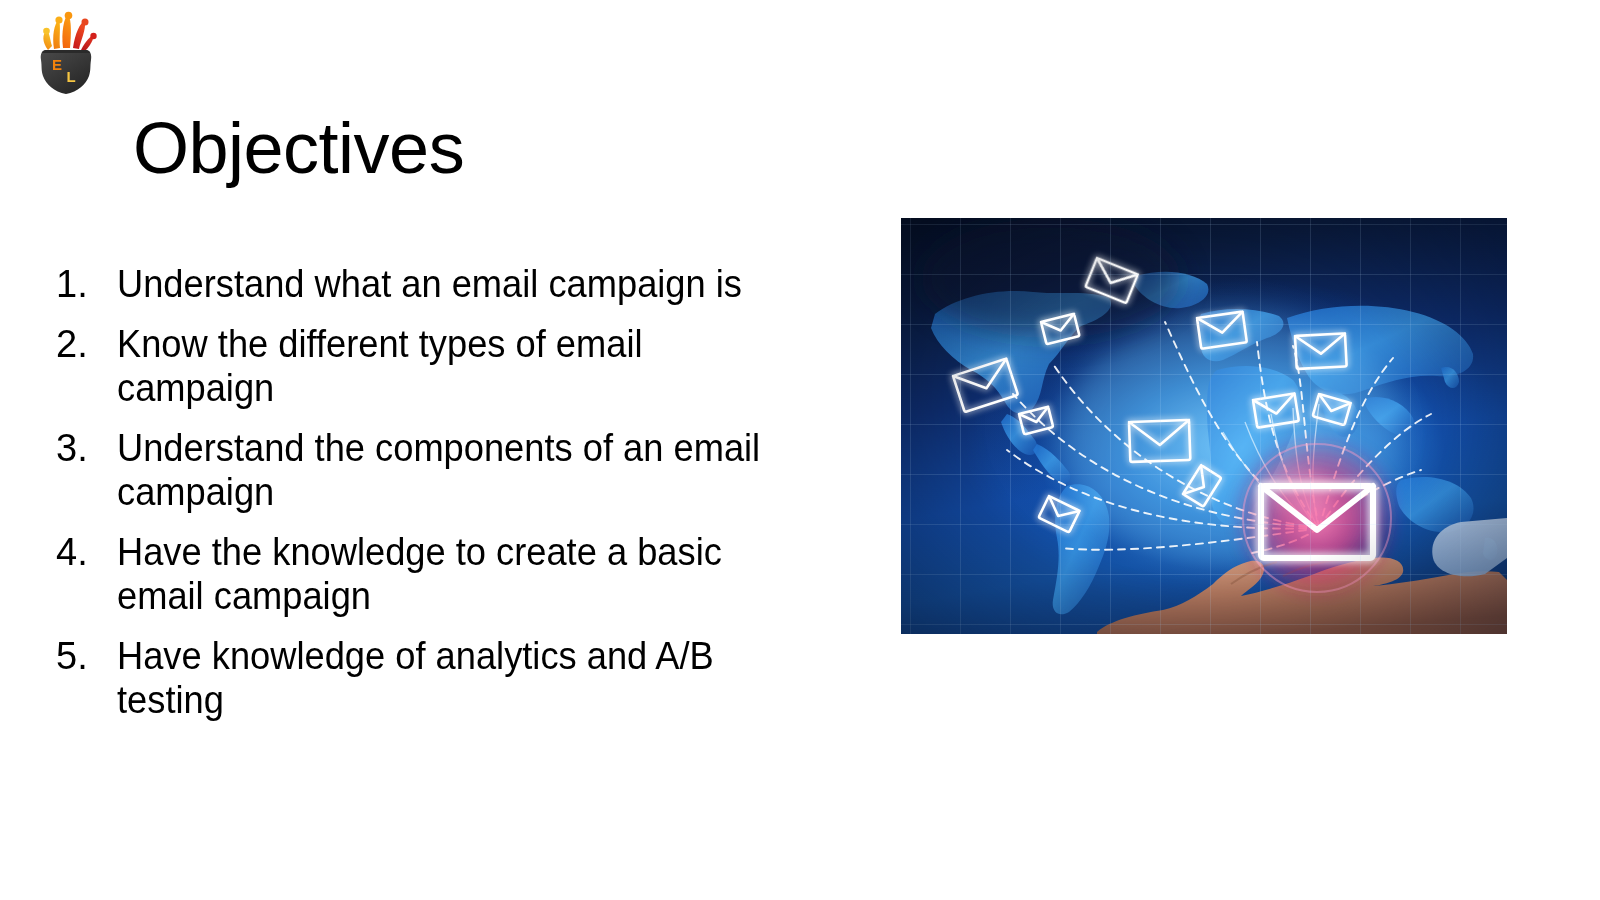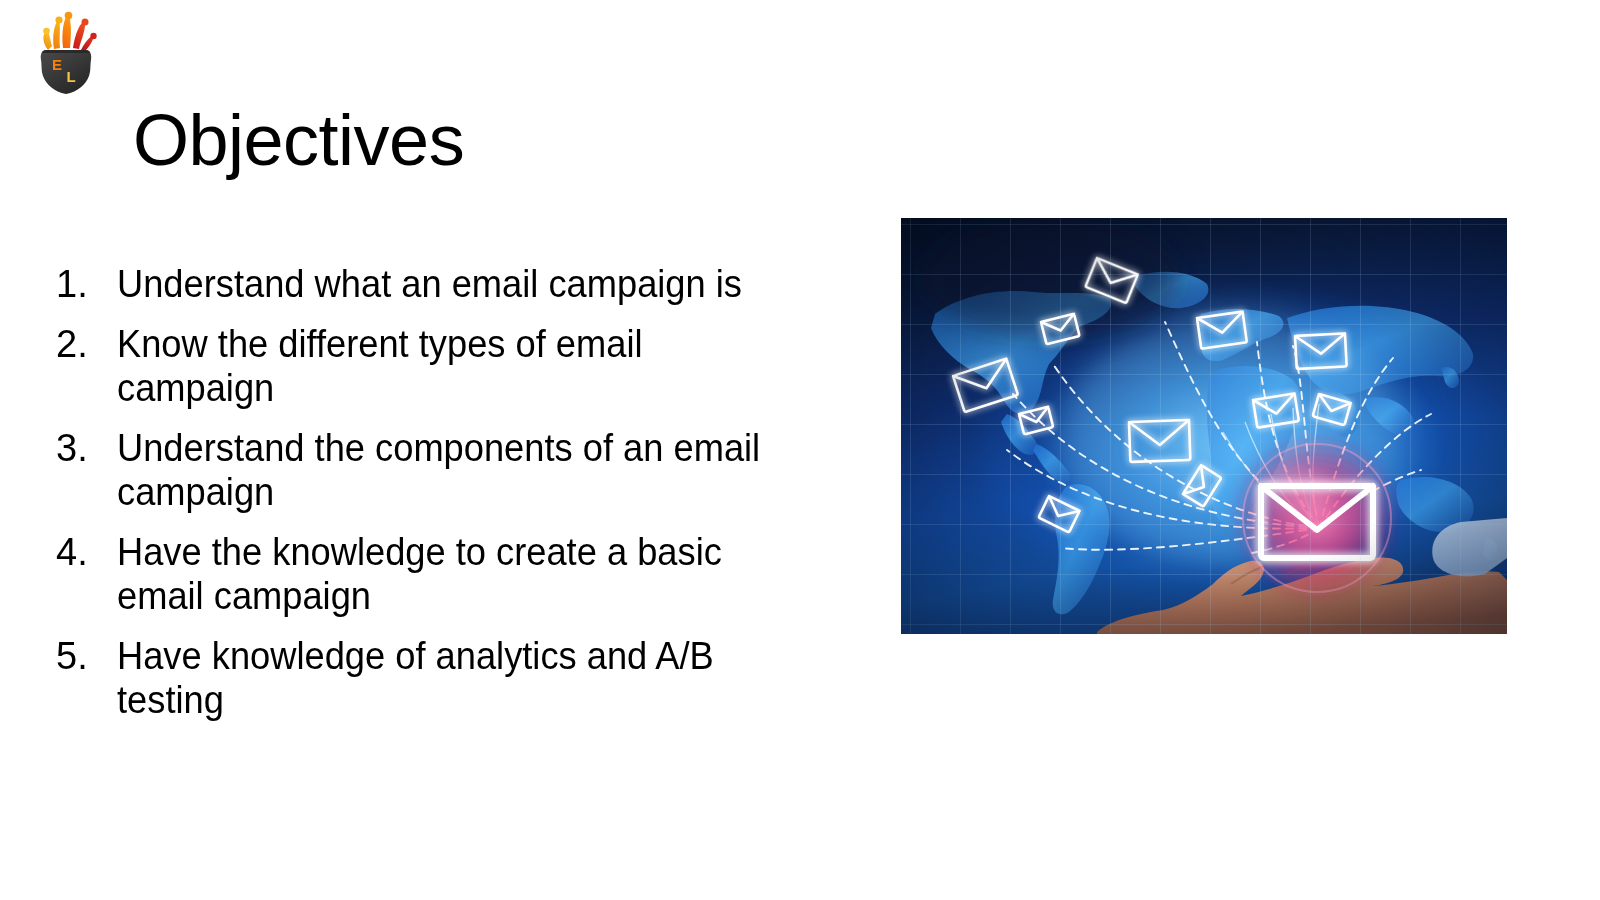--- a/index.html
+++ b/index.html
@@ -32,21 +32,21 @@
     top: 8px;
     width: 72px;
     height: 88px;
   }
   .logo svg { display: block; width: 72px; height: 88px; }
 
   
   .slide-title {
     position: absolute;
     left: 133px;
-    top: 104px;
+    top: 112px;
     font-family: "Liberation Sans", sans-serif;
     font-size: 72px;
     font-weight: 400;
     line-height: 1.0;
     color: #000000;
     letter-spacing: -0.5px;
     white-space: nowrap;
   }
 
   

